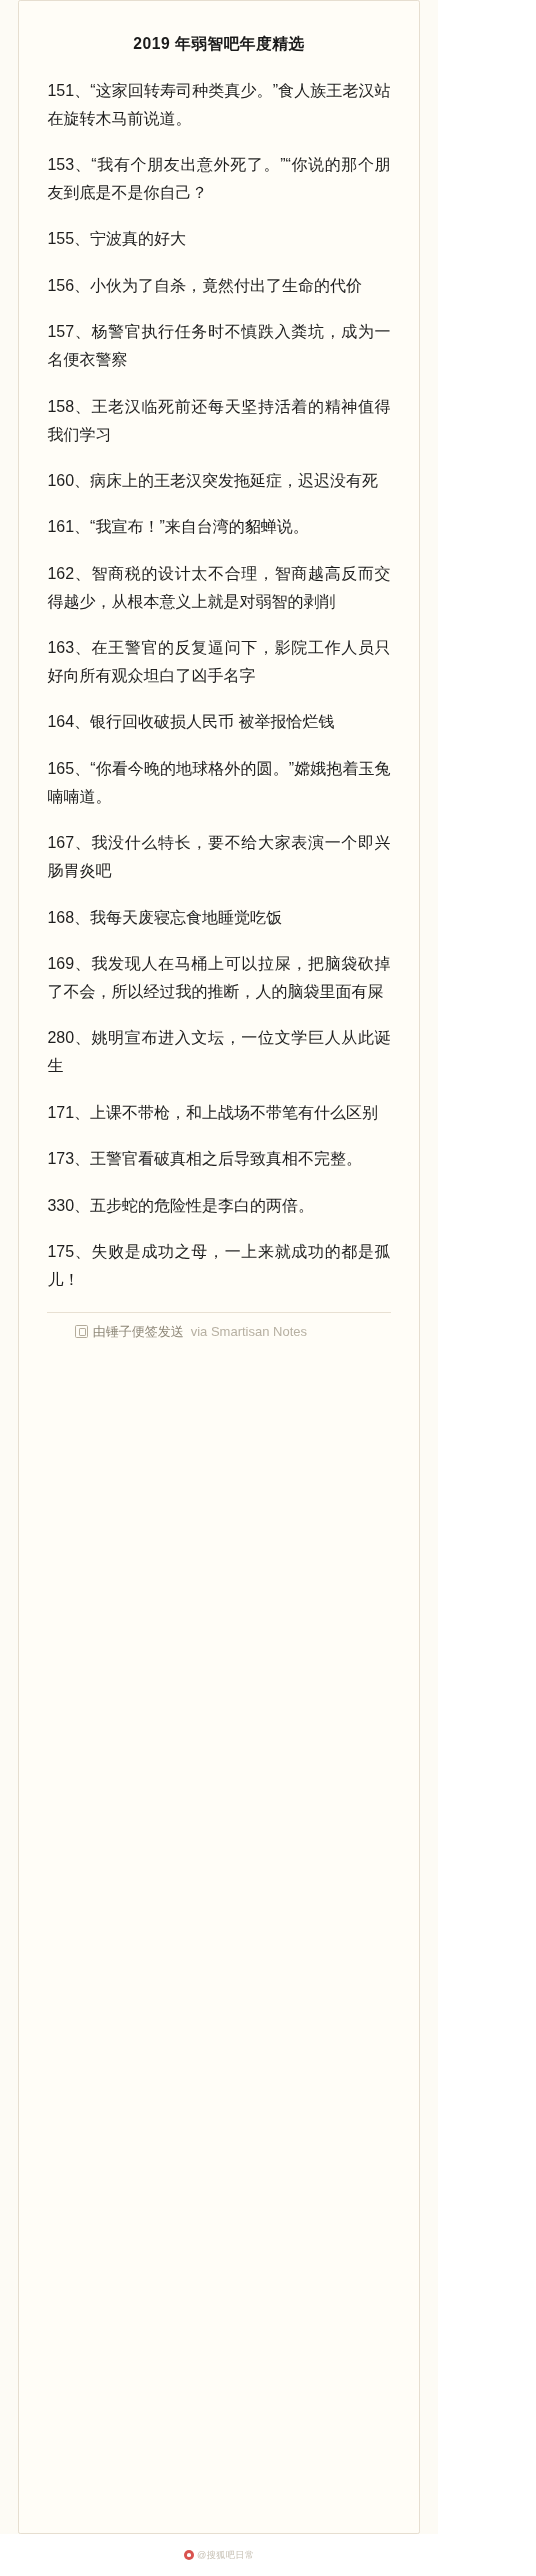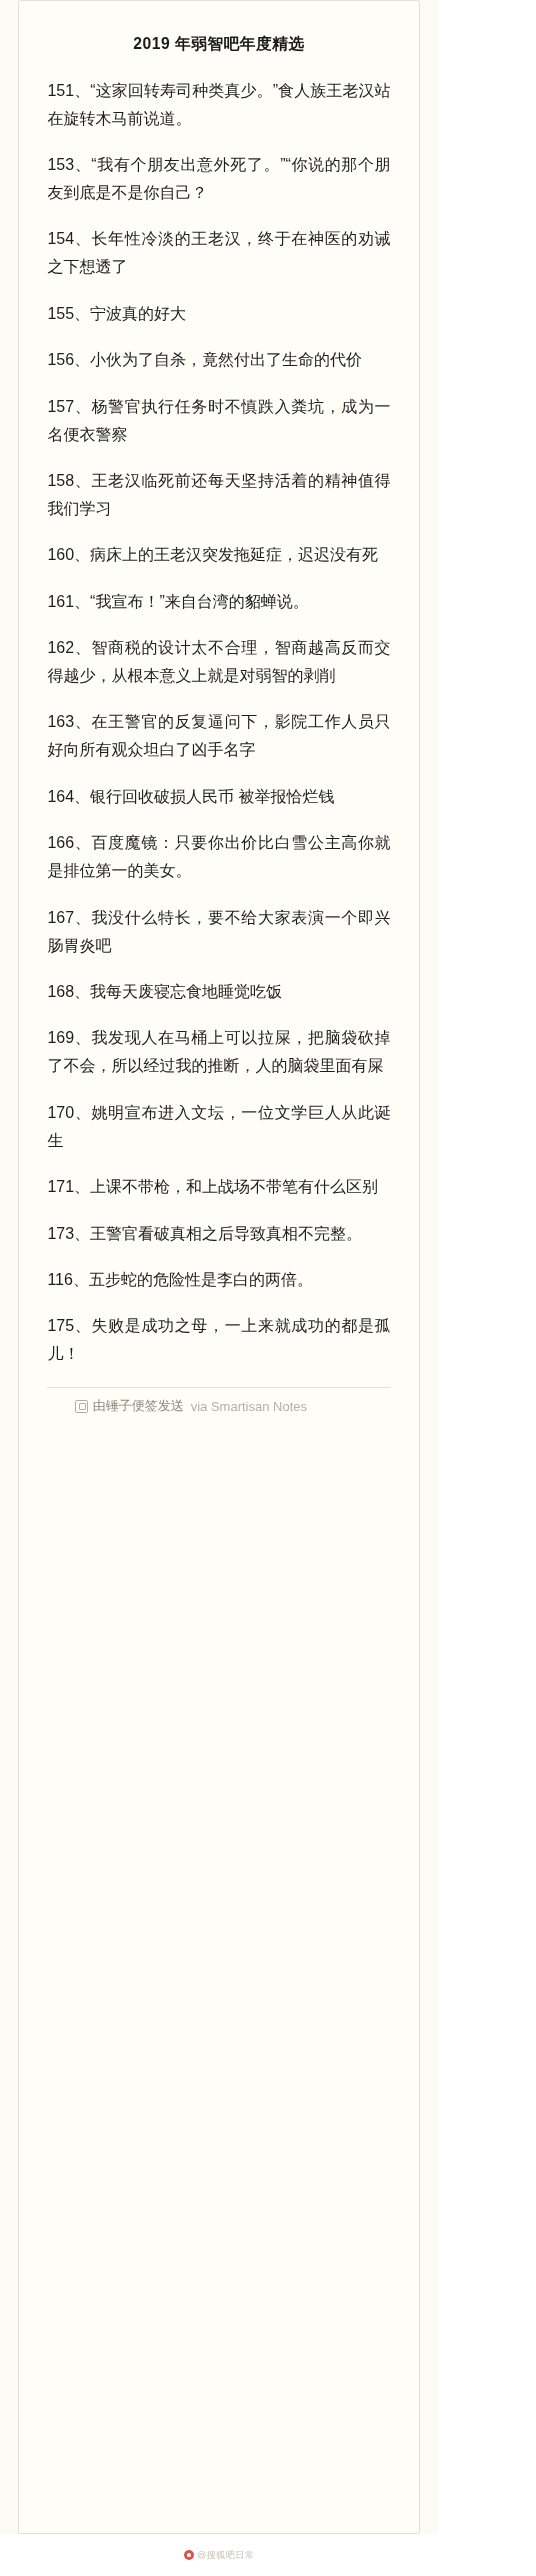--- a/index.html
+++ b/index.html
@@ -124,38 +124,37 @@
 </head>
 <body>
 
 <div class="page">
 
   <div class="card">
     <div class="title">2019 年弱智吧年度精选</div>
 
     <p class="entry">151、“这家回转寿司种类真少。”食人族王老汉站在旋转木马前说道。</p>
     <p class="entry">153、“我有个朋友出意外死了。”“你说的那个朋友到底是不是你自己？</p>
-    <p class="entry">154、长年性冷淡的王老汉，终于在神医的劝诫之下想透了</p>
     <p class="entry">155、宁波真的好大</p>
     <p class="entry">156、小伙为了自杀，竟然付出了生命的代价</p>
     <p class="entry">157、杨警官执行任务时不慎跌入粪坑，成为一名便衣警察</p>
     <p class="entry">158、王老汉临死前还每天坚持活着的精神值得我们学习</p>
     <p class="entry">160、病床上的王老汉突发拖延症，迟迟没有死</p>
     <p class="entry">161、“我宣布！”来自台湾的貂蝉说。</p>
     <p class="entry">162、智商税的设计太不合理，智商越高反而交得越少，从根本意义上就是对弱智的剥削</p>
     <p class="entry">163、在王警官的反复逼问下，影院工作人员只好向所有观众坦白了凶手名字</p>
     <p class="entry">164、银行回收破损人民币 被举报恰烂钱</p>
-    <p class="entry">166、百度魔镜：只要你出价比白雪公主高你就是排位第一的美女。</p>
+    <p class="entry">165、“你看今晚的地球格外的圆。”嫦娥抱着玉兔喃喃道。</p>
     <p class="entry">167、我没什么特长，要不给大家表演一个即兴肠胃炎吧</p>
     <p class="entry">168、我每天废寝忘食地睡觉吃饭</p>
     <p class="entry">169、我发现人在马桶上可以拉屎，把脑袋砍掉了不会，所以经过我的推断，人的脑袋里面有屎</p>
-    <p class="entry">170、姚明宣布进入文坛，一位文学巨人从此诞生</p>
+    <p class="entry">280、姚明宣布进入文坛，一位文学巨人从此诞生</p>
     <p class="entry">171、上课不带枪，和上战场不带笔有什么区别</p>
     <p class="entry">173、王警官看破真相之后导致真相不完整。</p>
-    <p class="entry">116、五步蛇的危险性是李白的两倍。</p>
+    <p class="entry">330、五步蛇的危险性是李白的两倍。</p>
     <p class="entry">175、失败是成功之母，一上来就成功的都是孤儿！</p>
 
     <div class="divider"></div>
 
     <div class="footer">
       <span class="footer-icon"></span>
       <span class="footer-text">由锤子便签发送</span>
       <span class="footer-via">via Smartisan Notes</span>
     </div>
   </div>

